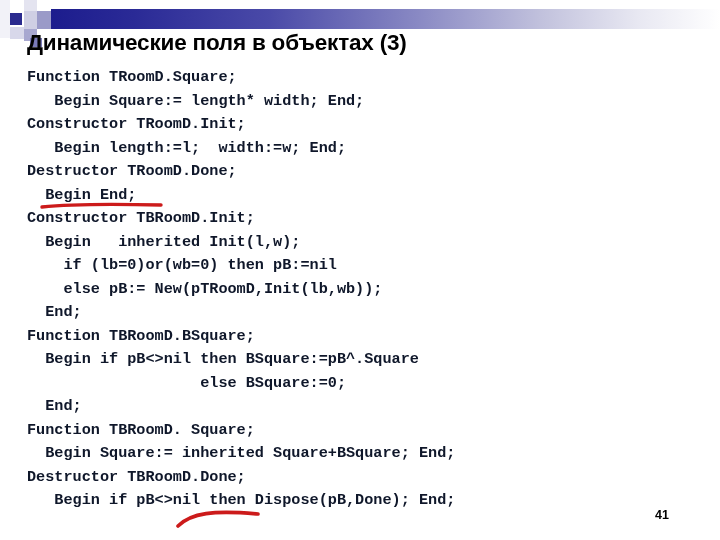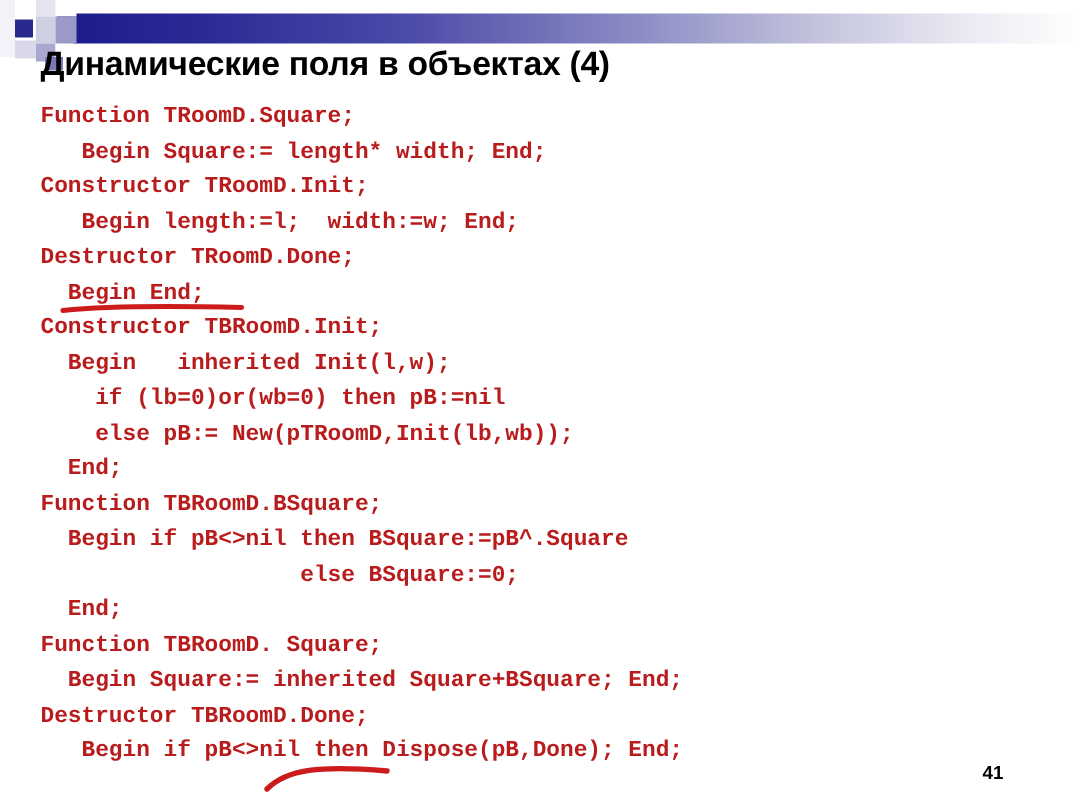--- a/index.html
+++ b/index.html
@@ -63,21 +63,21 @@
 
   
   .code {
     position: absolute;
     left: 27px;
     top: 66px;
     width: 670px;
     font-family: "Liberation Mono", monospace;
     font-size: 15.2px;
     font-weight: bold;
-    color: #b91c1c;
+    color: #0f172a;
     line-height: 23.5px;
     white-space: pre;
   }
   .code .ln {
     height: 23.5px;
     white-space: pre;
   }
 
   
   .ann {
@@ -118,21 +118,21 @@
   <div class="sq sq-a"></div>
   <div class="sq sq-b"></div>
   <div class="sq sq-c"></div>
   <div class="sq sq-d"></div>
   <div class="sq sq-g"></div>
   <div class="sq sq-h"></div>
   <div class="sq sq-i"></div>
   <div class="sq sq-j"></div>
   <div class="sq sq-e"></div>
 
-  <div class="title">Динамические поля в объектах (4)</div>
+  <div class="title">Динамические поля в объектах (3)</div>
 
   <div class="code" id="code-block"><div class="ln">Function TRoomD.Square;</div><div class="ln">   Begin Square:= length* width; End;</div><div class="ln">Constructor TRoomD.Init;</div><div class="ln">   Begin length:=l;  width:=w; End;</div><div class="ln">Destructor TRoomD.Done;</div><div class="ln">  Begin End;</div><div class="ln">Constructor TBRoomD.Init;</div><div class="ln">  Begin   inherited Init(l,w);</div><div class="ln">    if (lb=0)or(wb=0) then pB:=nil</div><div class="ln">    else pB:= New(pTRoomD,Init(lb,wb));</div><div class="ln">  End;</div><div class="ln">Function TBRoomD.BSquare;</div><div class="ln">  Begin if pB&lt;&gt;nil then BSquare:=pB^.Square</div><div class="ln">                   else BSquare:=0;</div><div class="ln">  End;</div><div class="ln">Function TBRoomD. Square;</div><div class="ln">  Begin Square:= inherited Square+BSquare; End;</div><div class="ln">Destructor TBRoomD.Done;</div><div class="ln">   Begin if pB&lt;&gt;nil then Dispose(pB,Done); End;</div></div>
 
   <svg class="ann ann-underline" viewBox="0 0 125 14" preserveAspectRatio="none">
     <path d="M2,9 C30,6 80,6 121,7" stroke="#cc1b1b" stroke-width="3.4" fill="none" stroke-linecap="round"></path>
   </svg>
 
   <svg class="ann ann-curve" viewBox="0 0 115 32" preserveAspectRatio="none">
     <path d="M13,26 C26,13 48,10 93,14" stroke="#cc1b1b" stroke-width="3.6" fill="none" stroke-linecap="round"></path>
   </svg>

